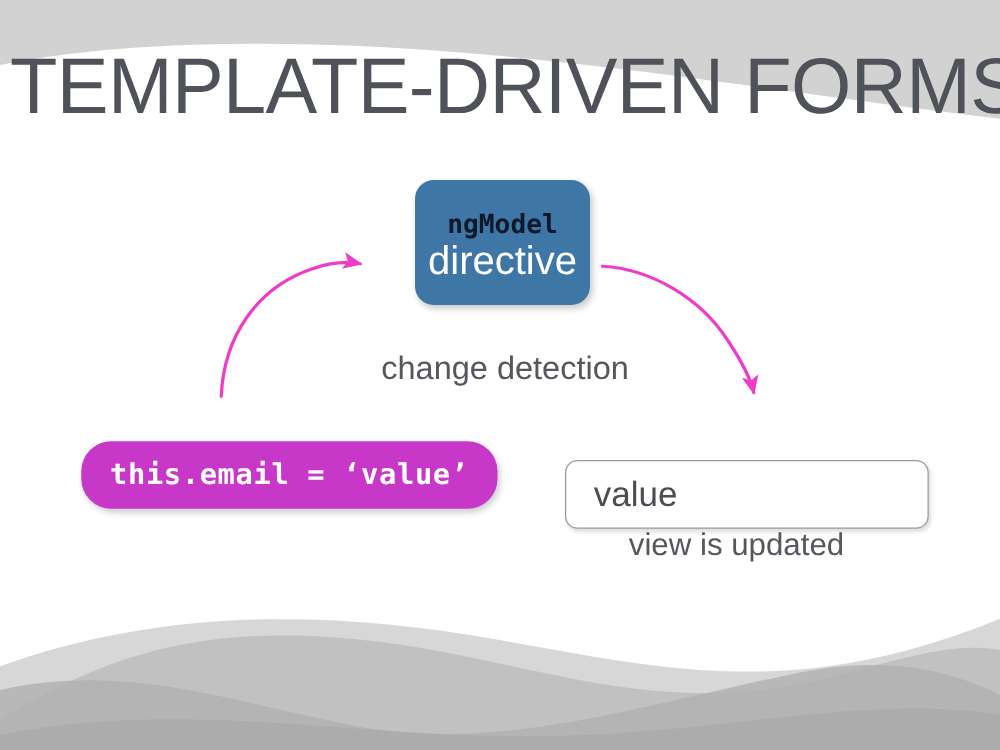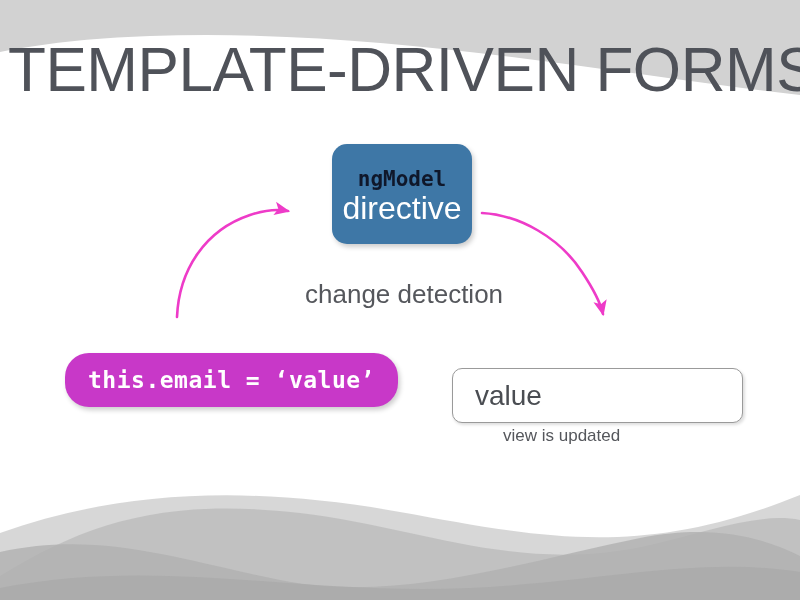--- a/index.html
+++ b/index.html
@@ -87,21 +87,21 @@
   }
   #caption-change-detection {
     left: 305px;
     top: 278px;
     font-size: 26px;
     line-height: 32px;
   }
   #caption-view-updated {
     left: 503px;
     top: 421px;
-    font-size: 17px;
+    font-size: 25px;
     line-height: 30px;
   }
 
   
   #assignment-box {
     position: absolute;
     left: 65px;
     top: 353px;
     width: 333px;
     height: 54px;

